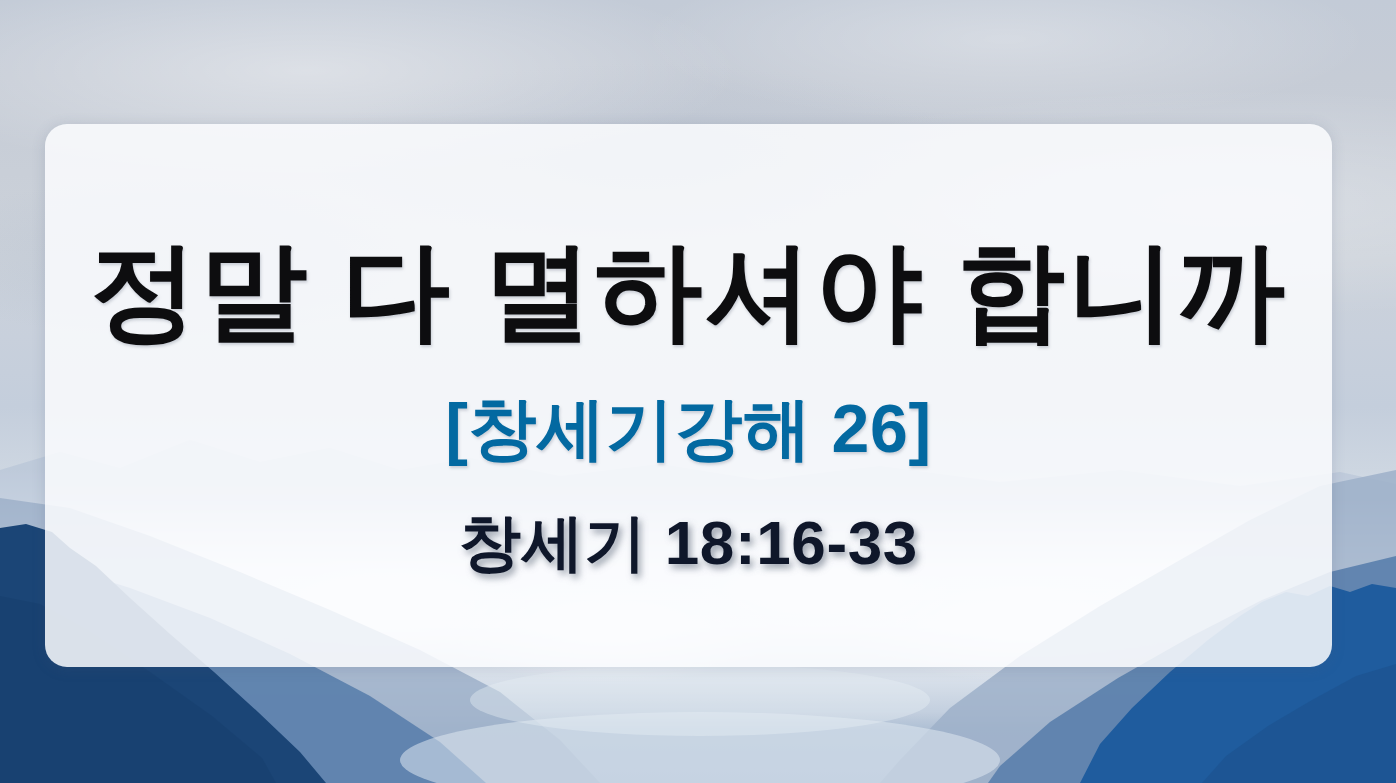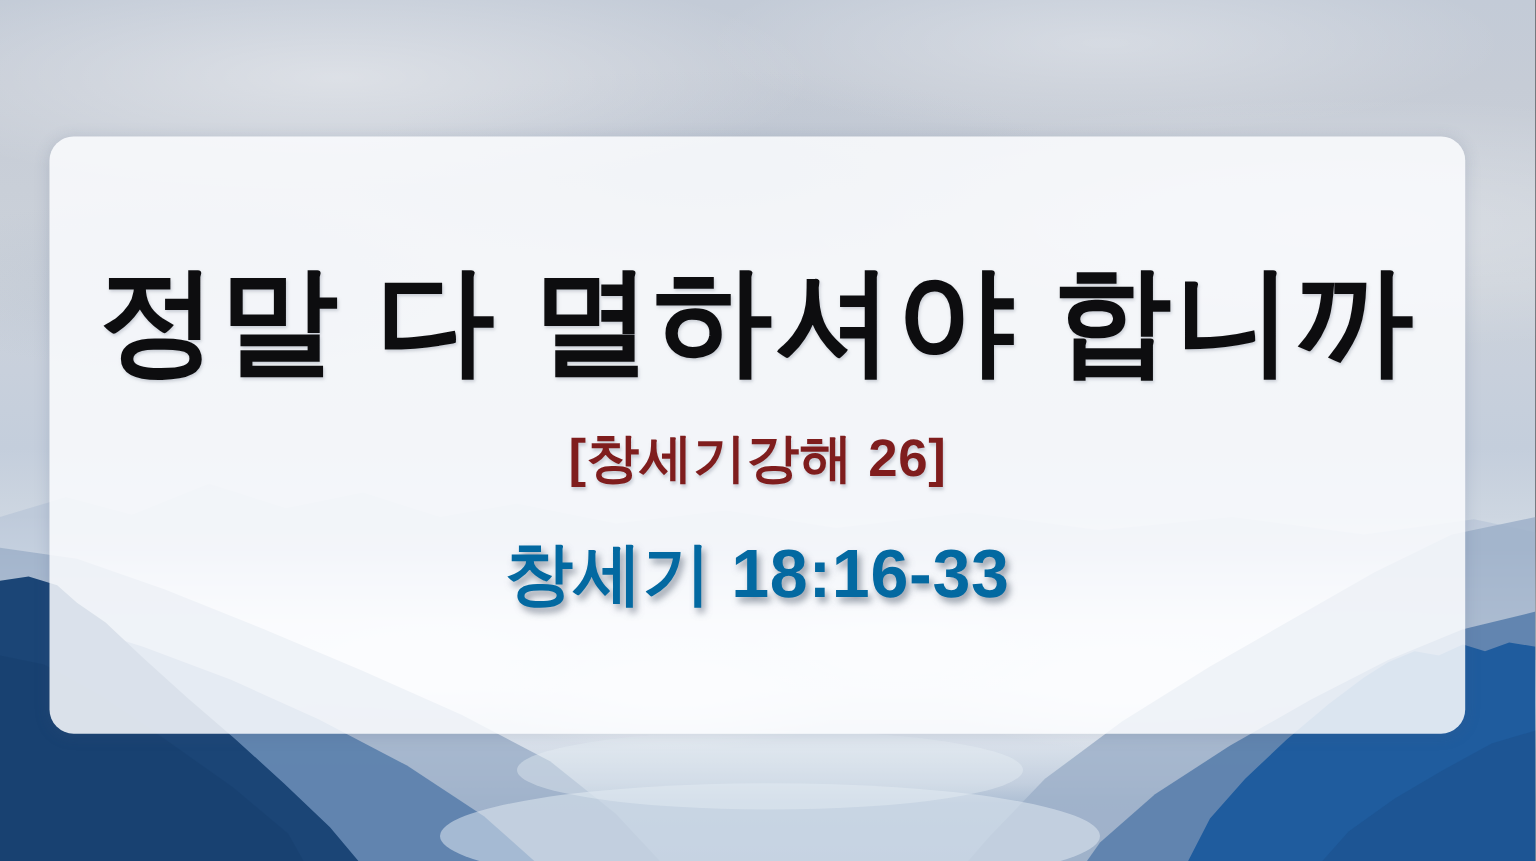--- a/index.html
+++ b/index.html
@@ -111,39 +111,39 @@
     font-weight: 700;
     line-height: 1.0;
     color: #0d0d0f;
     letter-spacing: 0.02em;
     white-space: nowrap;
     margin: 17px;
     text-shadow: 1px 2px 3px rgba(120, 130, 145, 0.35);
   }
 
   .subtitle {
-    font-size: 48px;
-    font-weight: 700;
-    line-height: 1.0;
-    color: #7f1d1d;
-    letter-spacing: 0.01em;
-    white-space: nowrap;
-    margin: 0;
-    padding-top: 32px;
-    text-shadow: 1px 2px 3px rgba(120, 130, 145, 0.35);
-  }
-
-  .reference {
-    font-size: 62px;
+    font-size: 68px;
     font-weight: 700;
     line-height: 1.0;
     color: #0369a1;
     letter-spacing: 0.01em;
     white-space: nowrap;
     margin: 0;
+    padding-top: 32px;
+    text-shadow: 1px 2px 3px rgba(120, 130, 145, 0.35);
+  }
+
+  .reference {
+    font-size: 62px;
+    font-weight: 700;
+    line-height: 1.0;
+    color: #0f172a;
+    letter-spacing: 0.01em;
+    white-space: nowrap;
+    margin: 0;
     padding-top: 50px;
     text-shadow: 3px 4px 7px rgba(110, 120, 135, 0.70);
   }
 </style>
 </head>
 <body>
 
 <div class="slide">
 
   <div class="bg">

